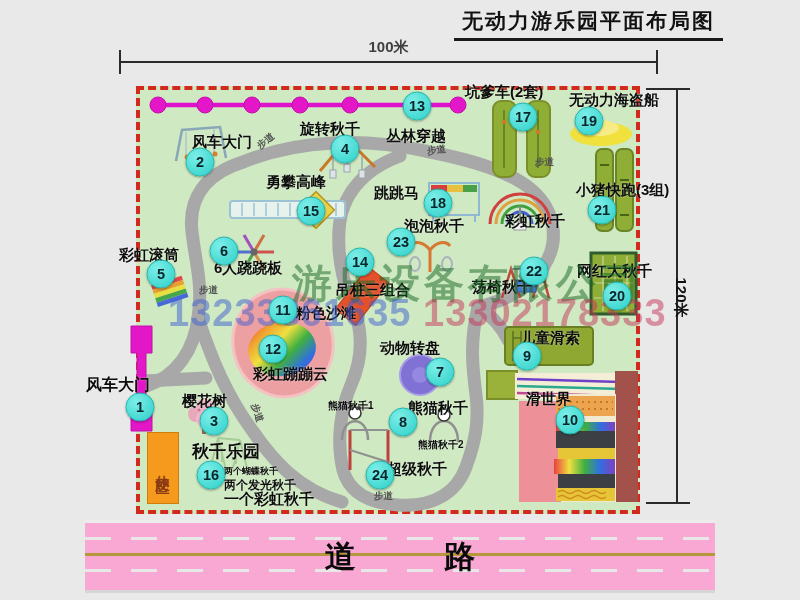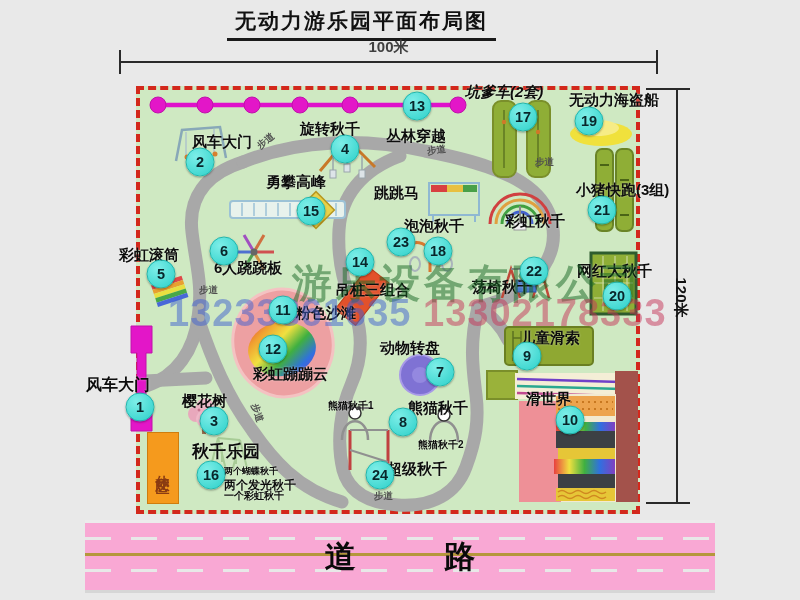--- a/index.html
+++ b/index.html
@@ -1,19 +1,19 @@
 <!DOCTYPE html>
 <html><head>
 <meta charset="utf-8">
 <style>
   html,body{margin:0;padding:0;}
   body{width:800px;height:600px;background:#e9e9e9;overflow:hidden;
        font-family:"Liberation Sans","DejaVu Sans",sans-serif;}
   .stage{position:absolute;left:0;top:0;width:800px;height:600px;}
-  .title{position:absolute;top:7px;left:0;width:723px;text-align:center;z-index:8;}
+  .title{position:absolute;top:7px;left:0;width:723px;text-align:right;z-index:8;}
   .title span{display:inline-block;font-size:21px;font-weight:bold;color:#111;
       border-bottom:3px solid #1a1a1a;padding:0 8px 3px;letter-spacing:2px;}
   .dim-line-top{position:absolute;left:120px;top:61px;width:537px;border-top:2px solid #2a2a2a;z-index:8;}
   .tick{position:absolute;background:#2a2a2a;z-index:8;}
   .dim-label-top{position:absolute;left:120px;top:38px;width:537px;text-align:center;
       font-size:15px;font-weight:bold;color:#404040;z-index:8;}
   .dim-line-right{position:absolute;left:676px;top:89px;height:414px;border-left:2px solid #2a2a2a;z-index:8;}
   .dim-label-right{position:absolute;left:650px;top:288px;width:60px;text-align:center;
       font-size:15px;font-weight:bold;color:#111;transform:rotate(90deg);z-index:8;}
   .map{position:absolute;left:136px;top:86px;width:496px;height:420px;background:#cfe9c2;
@@ -300,34 +300,34 @@
       <div class="lbl" style="left: 380px; top: 340px;">动物转盘</div>
       <div class="lbl" style="left: 408px; top: 400px;">熊猫秋千</div>
       <div class="lbl" style="left: 520px; top: 330px;">儿童滑索</div>
       <div class="lbl" style="left: 526px; top: 391px;">滑世界</div>
       <div class="lbl" style="left: 296px; top: 305px;">粉色沙滩</div>
       <div class="lbl" style="left: 253px; top: 366px;">彩虹蹦蹦云</div>
       <div class="lbl" style="left: 386px; top: 128px;">丛林穿越</div>
       <div class="lbl" style="left: 335px; top: 282px;">吊桩三组合</div>
       <div class="lbl" style="left: 266px; top: 174px;">勇攀高峰</div>
       <div class="lbl" style="left: 192px; top: 443px; font-size: 17px;">秋千乐园</div>
-      <div class="lbl" style="left: 465px; top: 84px; font-style: italic;">坑爹车(2套)</div>
+      <div class="lbl" style="left: 465px; top: 84px;">坑爹车(2套)</div>
       <div class="lbl" style="left: 374px; top: 185px;">跳跳马</div>
       <div class="lbl" style="left: 569px; top: 92px;">无动力海盗船</div>
       <div class="lbl" style="left: 577px; top: 263px;">网红大秋千</div>
       <div class="lbl" style="left: 576px; top: 182px;">小猪快跑(3组)</div>
       <div class="lbl" style="left: 472px; top: 279px;">荡椅秋千</div>
       <div class="lbl" style="left: 404px; top: 218px;">泡泡秋千</div>
       <div class="lbl" style="left: 387px; top: 461px;">超级秋千</div>
       <div class="lbl" style="left: 505px; top: 213px; font-size: 15px;">彩虹秋千</div>
       <div class="lbl" style="left: 328px; top: 401px; font-size: 10px;">熊猫秋千1</div>
       <div class="lbl" style="left: 418px; top: 440px; font-size: 10px;">熊猫秋千2</div>
       <div class="lbl" style="left: 224px; top: 467px; font-size: 9px;">两个蝴蝶秋千</div>
       <div class="lbl" style="left: 224px; top: 479px; font-size: 12px;">两个发光秋千</div>
-      <div class="lbl" style="left: 224px; top: 491px; font-size: 10px;">一个彩虹秋千</div>
+      <div class="lbl" style="left: 224px; top: 491px; font-size: 15px;">一个彩虹秋千</div>
       <div class="lbl pathlbl" style="left: 256px; top: 136px; transform: rotate(-38deg);">步道</div>
       <div class="lbl pathlbl" style="left: 427px; top: 145px; transform: rotate(-8deg);">步道</div>
       <div class="lbl pathlbl" style="left: 535px; top: 157px;">步道</div>
       <div class="lbl pathlbl" style="left: 199px; top: 285px;">步道</div>
       <div class="lbl pathlbl" style="left: 374px; top: 491px;">步道</div>
       <div class="lbl pathlbl" style="left: 248px; top: 408px; transform: rotate(72deg);">步道</div>
     </div>
   <div id="markers-layer">
       <div class="marker" style="left: 140px; top: 407px;">1</div>
       <div class="marker" style="left: 200px; top: 162px;">2</div>
@@ -339,21 +339,21 @@
       <div class="marker" style="left: 403px; top: 422px;">8</div>
       <div class="marker" style="left: 527px; top: 356px;">9</div>
       <div class="marker" style="left: 570px; top: 420px;">10</div>
       <div class="marker" style="left: 283px; top: 310px;">11</div>
       <div class="marker" style="left: 273px; top: 349px;">12</div>
       <div class="marker" style="left: 417px; top: 106px;">13</div>
       <div class="marker" style="left: 360px; top: 262px;">14</div>
       <div class="marker" style="left: 311px; top: 211px;">15</div>
       <div class="marker" style="left: 211px; top: 475px;">16</div>
       <div class="marker" style="left: 523px; top: 117px;">17</div>
-      <div class="marker" style="left: 438px; top: 203px; margin-top: 48px;">18</div>
+      <div class="marker" style="left: 438px; top: 203px;">18</div>
       <div class="marker" style="left: 589px; top: 121px;">19</div>
       <div class="marker" style="left: 617px; top: 296px;">20</div>
       <div class="marker" style="left: 602px; top: 210px;">21</div>
       <div class="marker" style="left: 534px; top: 271px;">22</div>
       <div class="marker" style="left: 401px; top: 242px;">23</div>
       <div class="marker" style="left: 380px; top: 475px;">24</div>
     </div>
 
   <div class="road">
     <div class="dash" style="top:14px;"></div>

